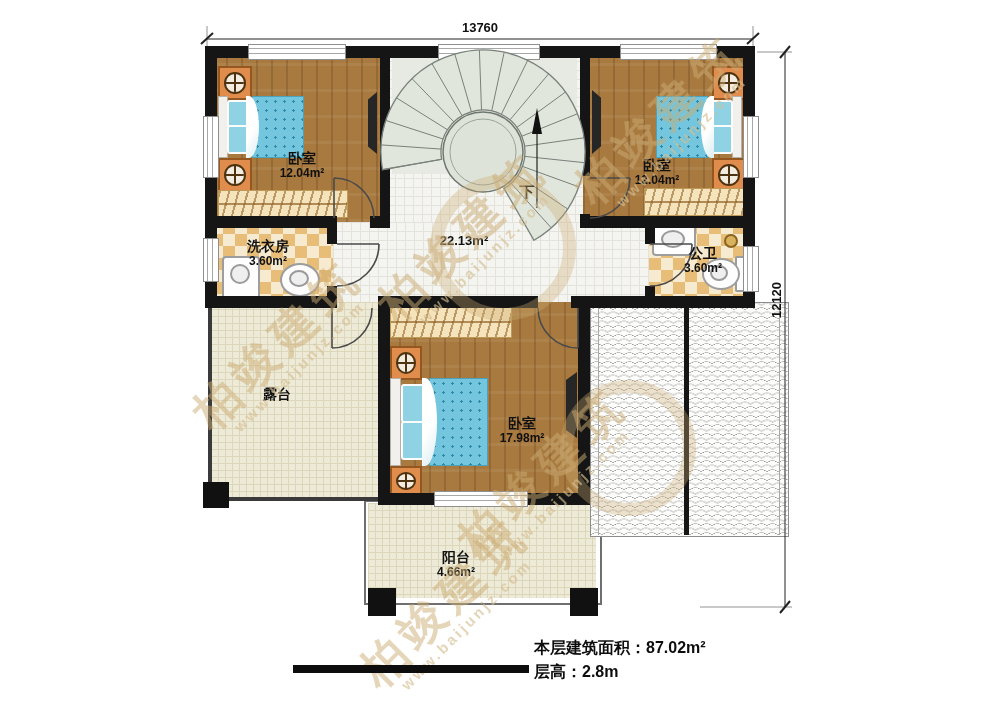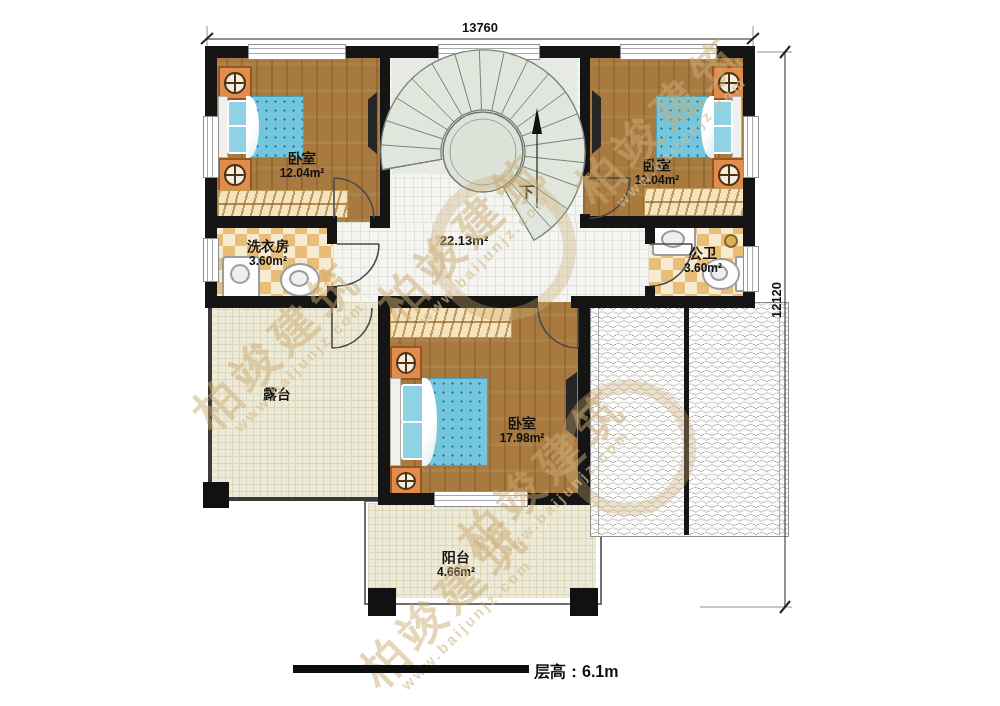--- a/index.html
+++ b/index.html
@@ -288,17 +288,20 @@
   <div class="abs wm" style="left:548px;top:478px;">
     <span class="big">柏竣建筑</span>
       <span class="url">www.baijunjz.com</span>
   </div>
   <div class="abs wm" style="left:450px;top:608px;">
     <span class="big">柏竣建筑</span>
       <span class="url">www.baijunjz.com</span>
   </div>
 
   <div class="abs tb-bar" style="left:293px;top:665px;width:236px;height:8px;"></div>
+  <div class="abs tb-line" style="left:534px;top:638px;">
+    <span>本层建筑面积：</span><span>87.02m²</span>
+  </div>
   <div class="abs tb-line" style="left:534px;top:662px;">
-    <span>层高：</span><span>6.1m</span>
+    <span>层高：</span><span>2.8m</span>
   </div>
 
 </div>
 
 </body></html>

